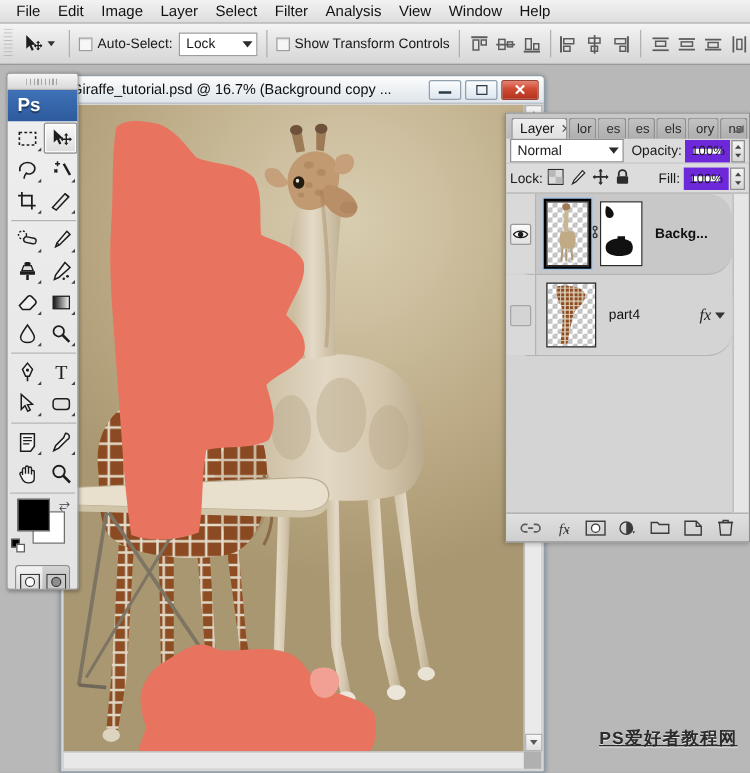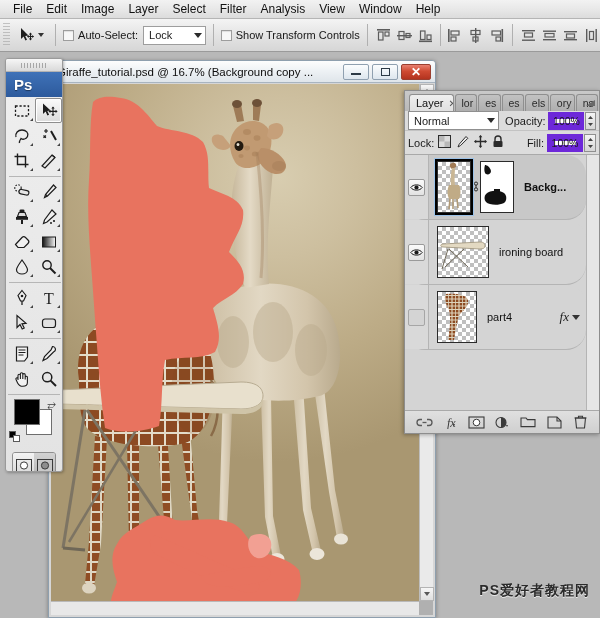--- a/index.html
+++ b/index.html
@@ -316,21 +316,21 @@
   #lp-bottom .bico{ width:18px;height:16px; display:flex;align-items:center;justify-content:center; }
 
   
   #watermark{
     position:absolute; right:10px; bottom:20px;
     text-align:center; line-height:1.1;
     color:#2b2b2b; font-weight:bold;
     text-shadow:0 1px 0 #e9e9e9;
     pointer-events:none;
   }
-  #wm1{ font-size:14px; letter-spacing:1px; }
+  #wm1{ font-size:14px; letter-spacing:1px;text-decoration:underline; }
   #wm2{ font-size:13px; letter-spacing:.5px; font-family:"DejaVu Sans Mono", monospace; }
 </style>
 </head>
 <body>
 
 <div id="menubar">
   <div class="menu-item">File</div>
   <div class="menu-item">Edit</div>
   <div class="menu-item">Image</div>
   <div class="menu-item">Layer</div>
@@ -955,39 +955,20 @@
               <rect width="32" height="50" fill="#fff"></rect>
               <path d="M4 3 C6 3 9 5 10 9 C10 12 7 13 5 12 C3 11 3 6 4 3 Z" fill="#111"></path>
               <path d="M5 32 C9 28 18 28 23 31 C26 33 26 39 23 41 C17 44 8 43 5 40 C3 38 3 34 5 32 Z" fill="#111"></path>
               <path d="M13 27 h6 v4 h-6 Z" fill="#111"></path>
             </svg>
           </div>
         </div>
         <span class="lname bold">Backg...</span>
       </div>
 
-      <div class="lrow">
-        <div class="eyecell">
-          <span class="eyebox">
-            <svg width="13" height="9" viewBox="0 0 13 9">
-                <path d="M0.8 4.5 C3 1 10 1 12.2 4.5 C10 8 3 8 0.8 4.5 Z" fill="#f6f6f6" stroke="#1b1b1b" stroke-width="1"></path>
-                <circle cx="6.5" cy="4.5" r="2.1" fill="#1b1b1b"></circle>
-              </svg>
-          </span>
-        </div>
-        <div class="thumbs">
-          <div class="thumb" style="width:52px;">
-            <svg width="50" height="50" viewBox="0 0 50 50" style="position:absolute;left:0;top:0;">
-              <path d="M5 17 L42 15 C46 15 47 17 47 19 C47 21 45 22 42 22 L5 20 C2 20 2 17 5 17 Z" fill="#e3d9c2" stroke="#9c9079" stroke-width="0.8"></path>
-              <path d="M10 22 L4 42 M11 22 L30 40 M26 22 L7 40" stroke="#6e6757" stroke-width="1"></path>
-            </svg>
-          </div>
-        </div>
-        <span class="lname">ironing board</span>
-      </div>
 
       <div class="lrow">
         <div class="eyecell">
           <span class="eyebox off"></span>
         </div>
         <div class="thumbs">
           <div class="thumb" style="width:40px;">
             <svg width="38" height="50" viewBox="0 0 38 50" style="position:absolute;left:0;top:0;">
               <defs>
                   <pattern id="tp4" width="7" height="7" patternUnits="userSpaceOnUse">

